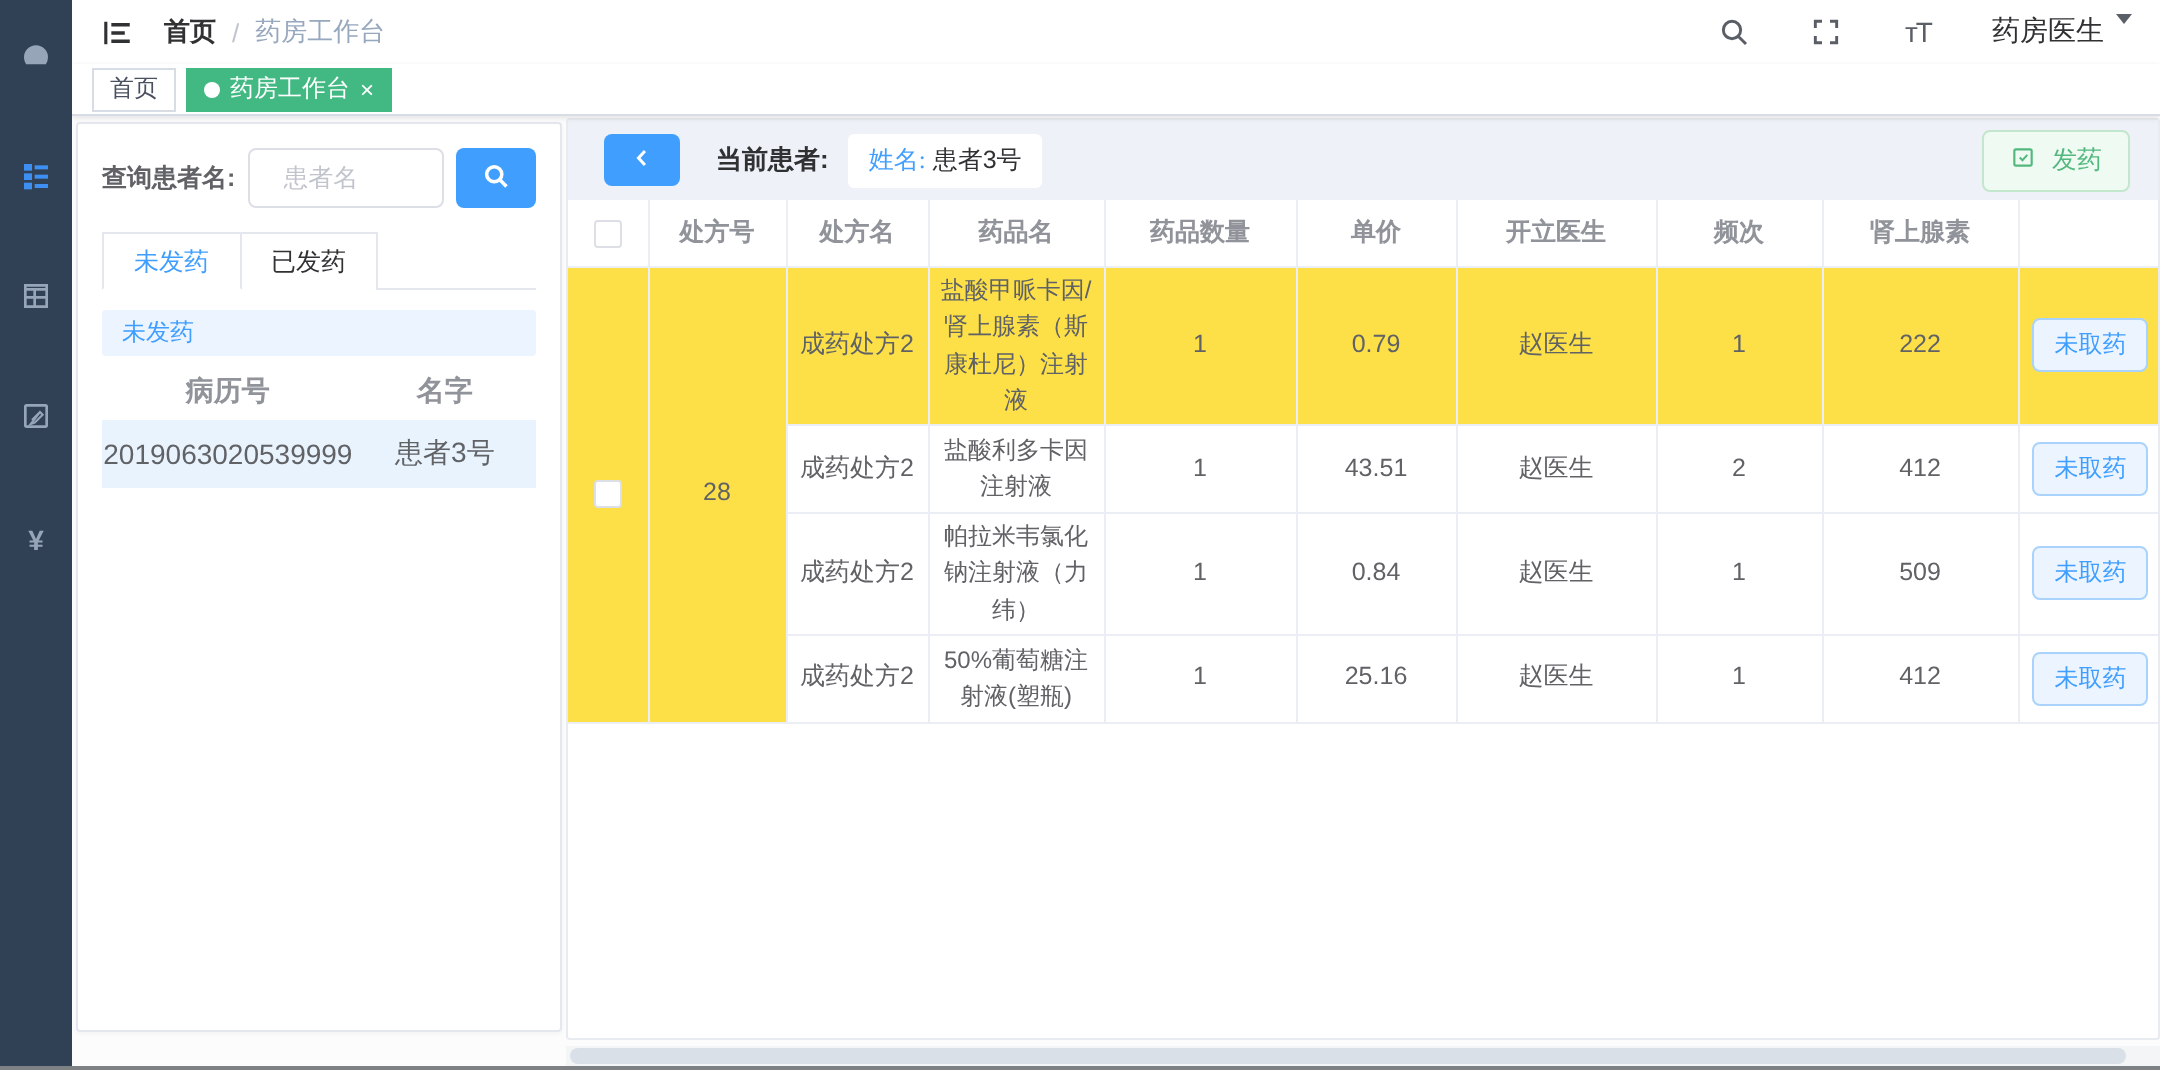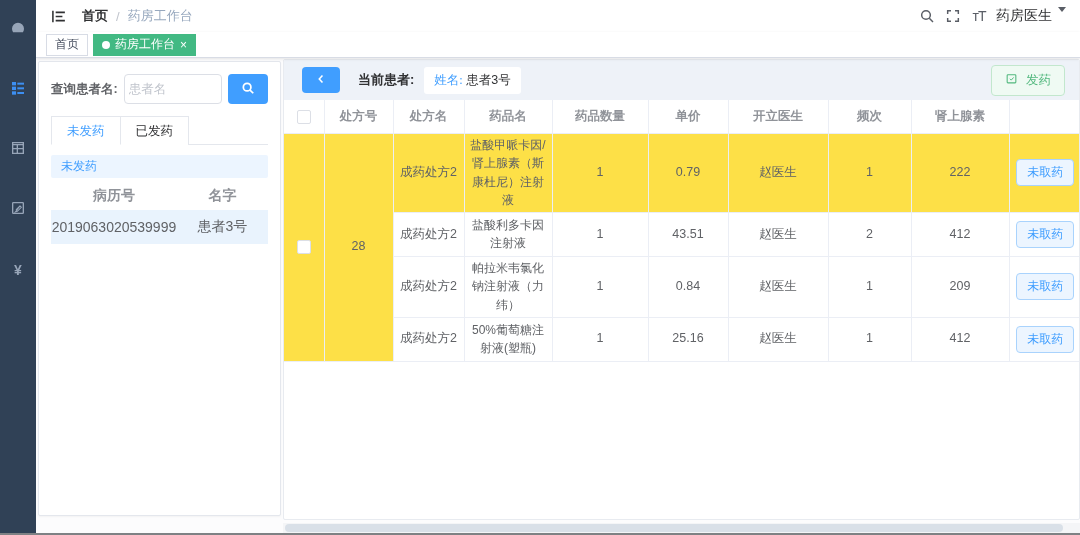--- a/index.html
+++ b/index.html
@@ -15,21 +15,21 @@
 
   
   .main { position:absolute; left:36px; top:0; width:1044px; height:535px; }
 
   .navbar { height:32px; background:#fff; display:flex; align-items:center; padding:0 14px 0 12px; }
   .hamburger { width:20px; height:20px; display:flex; align-items:center; justify-content:center; cursor:pointer; }
   .breadcrumb { margin-left:14px; font-size:13px; display:flex; align-items:center; gap:8px; }
   .bc-home { color:#303133; font-weight:bold; cursor:pointer; }
   .bc-sep { color:#c0c4cc; }
   .bc-cur { color:#97a8be; }
-  .nav-right { margin-left:auto; display:flex; align-items:center; gap:8px; }
+  .nav-right { margin-left:auto; display:flex; align-items:center; gap:28px; }
   .nav-ic { width:18px; height:18px; display:flex; align-items:center; justify-content:center; cursor:pointer; color:#5a5e66; }
   .fontsize-glyph { font-size:14px; color:#5a5e66; letter-spacing:-1px; }
   .user-wrap { display:flex; align-items:flex-start; gap:6px; cursor:pointer; }
   .user-name { font-size:14px; color:#303133; }
   .caret { width:0; height:0; border-left:4px solid transparent; border-right:4px solid transparent; border-top:5px solid #5a5e66; }
 
   .tagsbar { height:26px; background:#fff; border-bottom:1px solid #d8dce5; box-shadow:0 1px 3px rgba(0,0,0,.10);
              display:flex; align-items:center; padding-left:10px; gap:5px; position:relative; z-index:3; }
   .tag { height:22px; display:inline-flex; align-items:center; padding:0 8px; font-size:12px; border:1px solid #d8dce5;
          background:#fff; color:#495060; cursor:pointer; gap:5px; }
@@ -37,21 +37,21 @@
   .tag .dot { width:8px; height:8px; border-radius:50%; background:#fff; display:inline-block; }
   .tag .close { font-size:12px; line-height:1; }
 
   .content { position:relative; height:477px; background:#fcfcfd; }
 
   
   .left-panel { position:absolute; left:2px; top:3px; width:243px; height:455px; background:#fff;
                 border:1px solid #e4e7ed; border-radius:2px; padding:12px 12px 0 12px; box-shadow:0 1px 2px rgba(0,0,0,.04); }
   .search-row { display:flex; align-items:center; gap:6px; }
   .search-label { font-size:12.5px; color:#606266; font-weight:bold; white-space:nowrap; }
-  .search-input { flex:1; min-width:0; height:30px; border:1px solid #dcdfe6; border-radius:4px; padding:0 4px;
+  .search-input { flex:1; min-width:0; height:30px; border:1px solid #dcdfe6; border-radius:4px; padding:0 17px;
                   font-size:12.5px; color:#606266; outline:none; font-family:inherit; }
   .search-input::placeholder { color:#c0c4cc; }
   .search-btn { width:40px; height:30px; background:#409eff; border:none; border-radius:4px; cursor:pointer;
                 display:flex; align-items:center; justify-content:center; }
   .ltabs { margin-top:12px; display:flex; border-bottom:1px solid #e4e7ed; }
   .ltab { height:29px; line-height:28px; padding:0 15px; font-size:12.5px; border:1px solid #e4e7ed; border-bottom:none;
           color:#303133; cursor:pointer; background:#fff; margin-bottom:-1px; }
   .ltab + .ltab { border-left:none; }
   .ltab.active { color:#409eff; border-bottom:1px solid #fff; }
   .banner { margin-top:10px; height:23px; line-height:23px; background:#ecf5ff; color:#409eff; font-size:12px;
@@ -299,21 +299,21 @@
             <td>412</td>
             <td><button class="status-btn">未取药</button></td>
           </tr>
           <tr style="height:44px">
             <td>成药处方2</td>
             <td class="drugname">帕拉米韦氯化钠注射液（力纬）</td>
             <td>1</td>
             <td>0.84</td>
             <td>赵医生</td>
             <td>1</td>
-            <td>209</td>
+            <td>509</td>
             <td><button class="status-btn">未取药</button></td>
           </tr>
           <tr style="height:44px">
             <td>成药处方2</td>
             <td class="drugname">50%葡萄糖注射液(塑瓶)</td>
             <td>1</td>
             <td>25.16</td>
             <td>赵医生</td>
             <td>1</td>
             <td>412</td>

